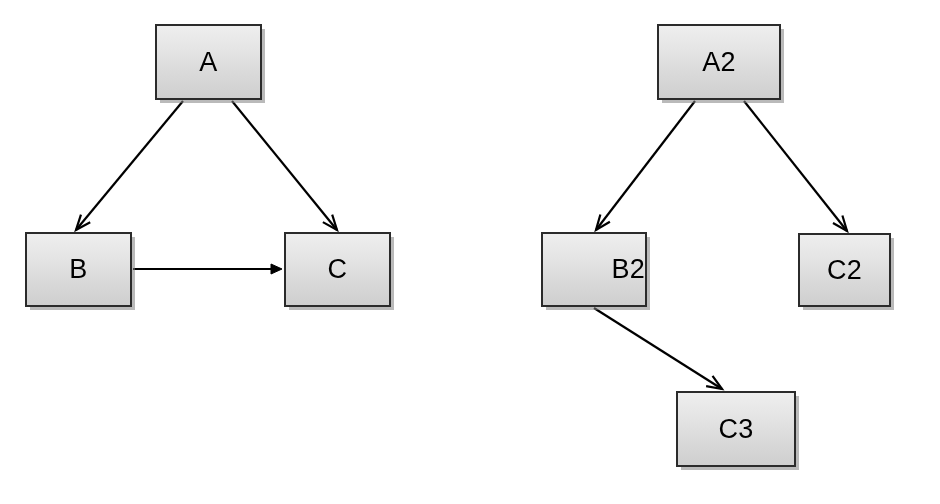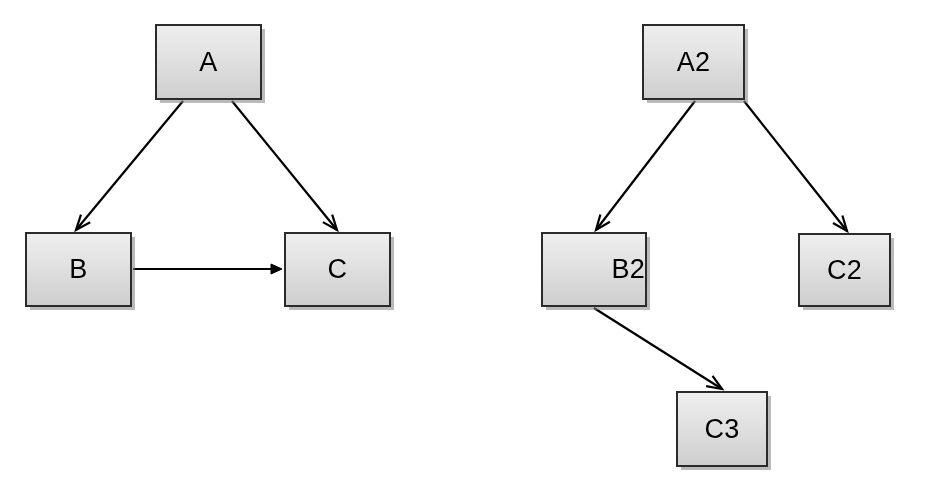--- a/index.html
+++ b/index.html
@@ -88,27 +88,27 @@
   <div id="node-layer">
       <div class="node" style="left: 155px; top: 24px; width: 107px; height: 76px;">
         <span class="node-label">A</span>
       </div>
       <div class="node" style="left: 25px; top: 232px; width: 107px; height: 75px;">
         <span class="node-label">B</span>
       </div>
       <div class="node" style="left: 284px; top: 232px; width: 107px; height: 75px;">
         <span class="node-label">C</span>
       </div>
-      <div class="node" style="left: 642px; top: 24px; width: 103px; height: 76px;">
+      <div class="node" style="left: 657px; top: 24px; width: 124px; height: 76px;">
         <span class="node-label">A2</span>
       </div>
       <div class="node" style="left: 541px; top: 232px; width: 106px; height: 75px; justify-content: flex-end;">
         <span class="node-label">B2</span>
       </div>
       <div class="node" style="left: 798px; top: 233px; width: 93px; height: 74px;">
         <span class="node-label">C2</span>
       </div>
-      <div class="node" style="left: 676px; top: 391px; width: 92px; height: 76px;">
+      <div class="node" style="left: 676px; top: 391px; width: 120px; height: 76px;">
         <span class="node-label">C3</span>
       </div>
     </div>
 
 </div>
 
 </body></html>

